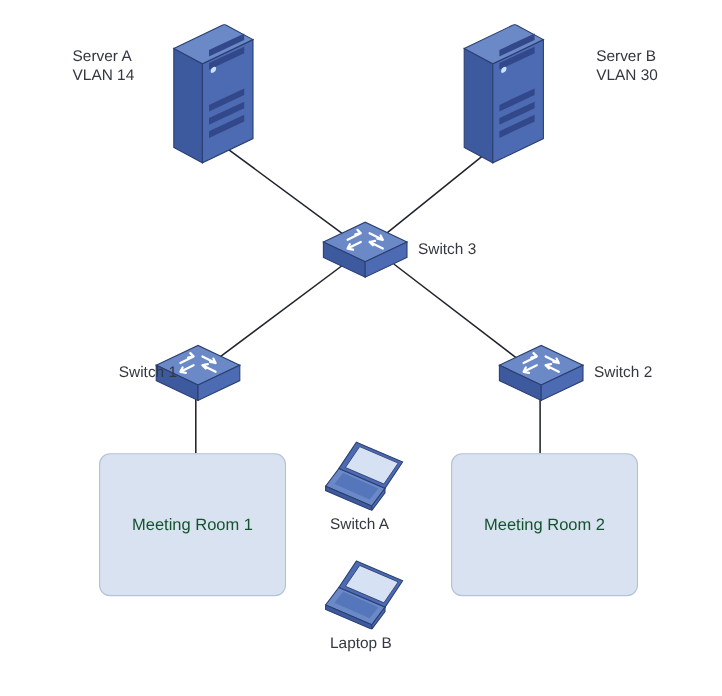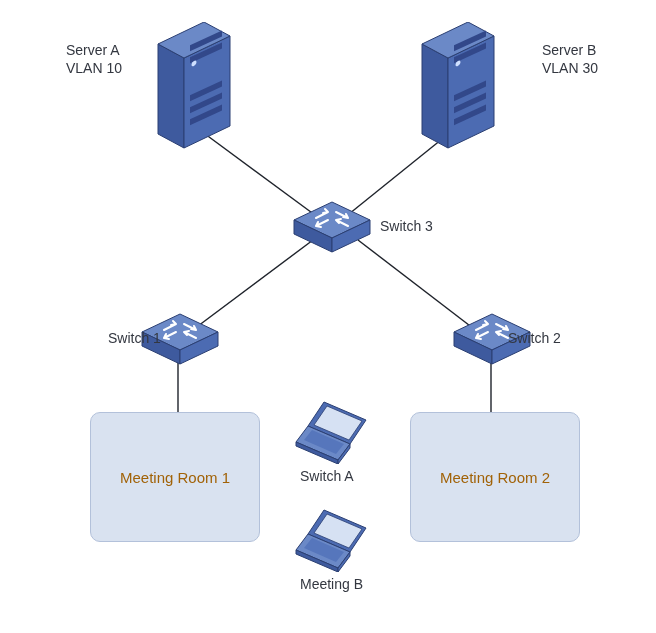--- a/index.html
+++ b/index.html
@@ -17,21 +17,21 @@
     position: absolute;
     line-height: 1.25;
     white-space: nowrap;
   }
   .room {
     position: absolute;
     background: #d9e2f0;
     border: 1px solid #b3c1da;
     border-radius: 10px;
     font-size: 15px;
-    color: #a16207;
+    color: #14532d;
     display: flex;
     align-items: center;
     justify-content: center;
   }
   svg { position: absolute; left: 0; top: 0; }
 </style>
 </head>
 <body>
 
 <svg width="656" height="633">
@@ -59,21 +59,21 @@
 
   <rect x="40" y="42" width="32" height="6" fill="#32488a" transform="skewY(-25)"></rect>
   <rect x="40" y="54" width="32" height="6" fill="#32488a" transform="skewY(-25)"></rect>
   <rect x="40" y="92" width="32" height="6" fill="#32488a" transform="skewY(-25)"></rect>
   <rect x="40" y="104" width="32" height="6" fill="#32488a" transform="skewY(-25)"></rect>
   <rect x="40" y="116" width="32" height="6" fill="#32488a" transform="skewY(-25)"></rect>
   <circle cx="44" cy="62" r="2.5" fill="#cfe0ff" transform="skewY(-25)"></circle>
 </svg>
 <div class="label" style="left:50px; top:42px;margin-left:16px;">
   <span>Server A</span><br>
-  <span>VLAN 10</span>
+  <span>VLAN 14</span>
 </div>
 
 <svg width="100" height="130" style="left:414px; top:22px;" viewBox="0 0 100 130">
   <polygon points="8,22 8,112 34,126 34,36" fill="#3e5a9e" stroke="#2b3f72" stroke-width="1"></polygon>
   <polygon points="34,36 34,126 80,104 80,14" fill="#4c6bb2" stroke="#2b3f72" stroke-width="1"></polygon>
   <polygon points="8,22 54,0 80,14 34,36" fill="#6b89c7" stroke="#2b3f72" stroke-width="1"></polygon>
   <rect x="40" y="42" width="32" height="6" fill="#32488a" transform="skewY(-25)"></rect>
   <rect x="40" y="54" width="32" height="6" fill="#32488a" transform="skewY(-25)"></rect>
   <rect x="40" y="92" width="32" height="6" fill="#32488a" transform="skewY(-25)"></rect>
   <rect x="40" y="104" width="32" height="6" fill="#32488a" transform="skewY(-25)"></rect>
@@ -115,21 +115,21 @@
   <polygon points="2,20 40,2 78,20 40,38" fill="#6b89c7" stroke="#2b3f72" stroke-width="1"></polygon>
   <polygon points="2,20 2,34 40,52 40,38" fill="#3e5a9e" stroke="#2b3f72" stroke-width="1"></polygon>
   <polygon points="40,38 40,52 78,34 78,20" fill="#4c6bb2" stroke="#2b3f72" stroke-width="1"></polygon>
   <g stroke="#ffffff" stroke-width="2" fill="none" stroke-linecap="round">
     <path d="M24 18 L36 12 M36 12 l-3 -3 M36 12 l-5 1"></path>
     <path d="M44 12 L56 18 M56 18 l-2 -4 M56 18 l-5 -1"></path>
     <path d="M24 26 L36 20 M24 26 l2 -4 M24 26 l5 1"></path>
     <path d="M44 20 L56 26 M44 20 l3 3 M44 20 l5 -1"></path>
   </g>
 </svg>
-<div class="label" style="left:508px; top:330px;text-align:center;">Switch 2</div>
+<div class="label" style="left:540px; top:330px;text-align:center;">Switch 2</div>
 
 <div class="room" style="left:90px; top:412px; width:168px; height:128px;">
   <span>Meeting Room 1</span>
 </div>
 
 <div class="room" style="left:410px; top:412px; width:168px; height:128px;">
   <span>Meeting Room 2</span>
 </div>
 
 <svg width="84" height="64" style="left:294px; top:400px;" viewBox="0 0 84 64">
@@ -147,13 +147,13 @@
 <div class="label" style="left:300px; top:468px;">Switch A</div>
 
 <svg width="84" height="64" style="left:294px; top:508px;" viewBox="0 0 84 64">
   <polygon points="30,2 72,20 56,44 14,26" fill="#4c6bb2" stroke="#2b3f72" stroke-width="1"></polygon>
   <polygon points="33,6 68,21 55,40 20,25" fill="#d6e1f3" stroke="#2b3f72" stroke-width="0.8"></polygon>
   <polygon points="14,26 56,44 44,60 2,42" fill="#6b89c7" stroke="#2b3f72" stroke-width="1"></polygon>
   <polygon points="2,42 44,60 44,64 2,46" fill="#3e5a9e" stroke="#2b3f72" stroke-width="1"></polygon>
   <polygon points="44,60 56,44 56,48 44,64" fill="#4c6bb2" stroke="#2b3f72" stroke-width="1"></polygon>
   <polygon points="18,30 50,44 42,54 10,40" fill="#5676bc"></polygon>
 </svg>
-<div class="label" style="left:300px; top:576px;">Meeting B</div>
+<div class="label" style="left:300px; top:576px;">Laptop B</div>
 
 </body></html>

